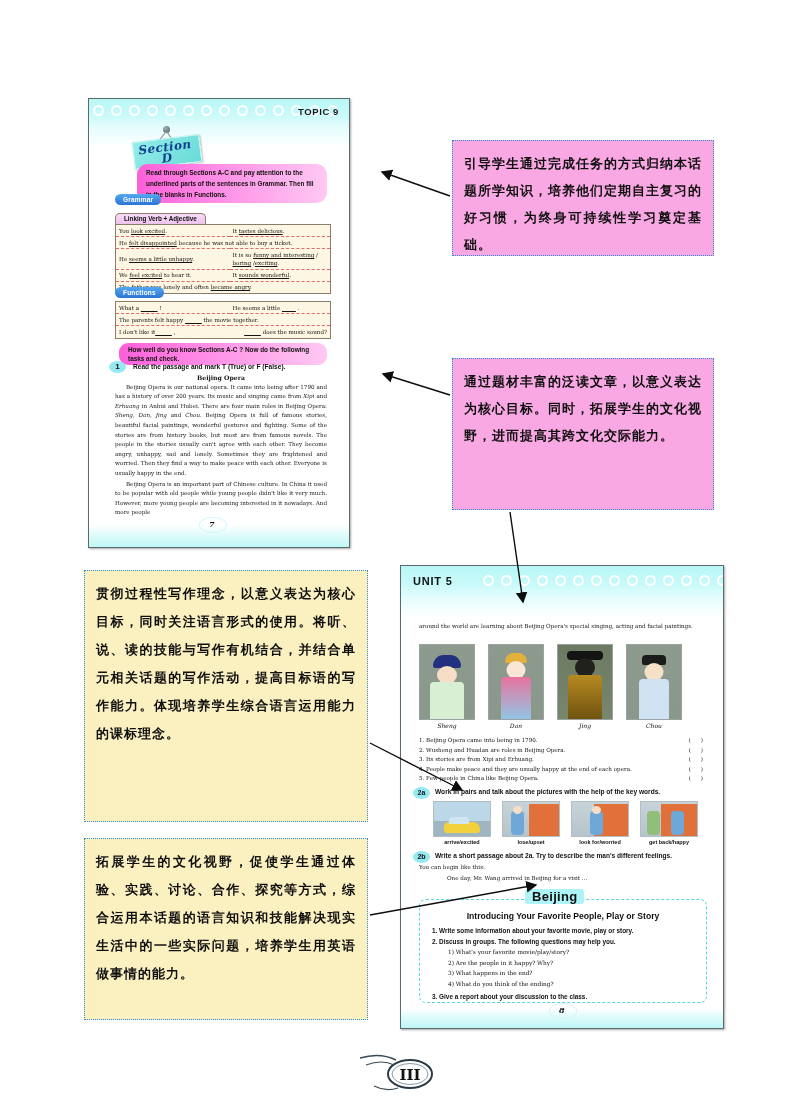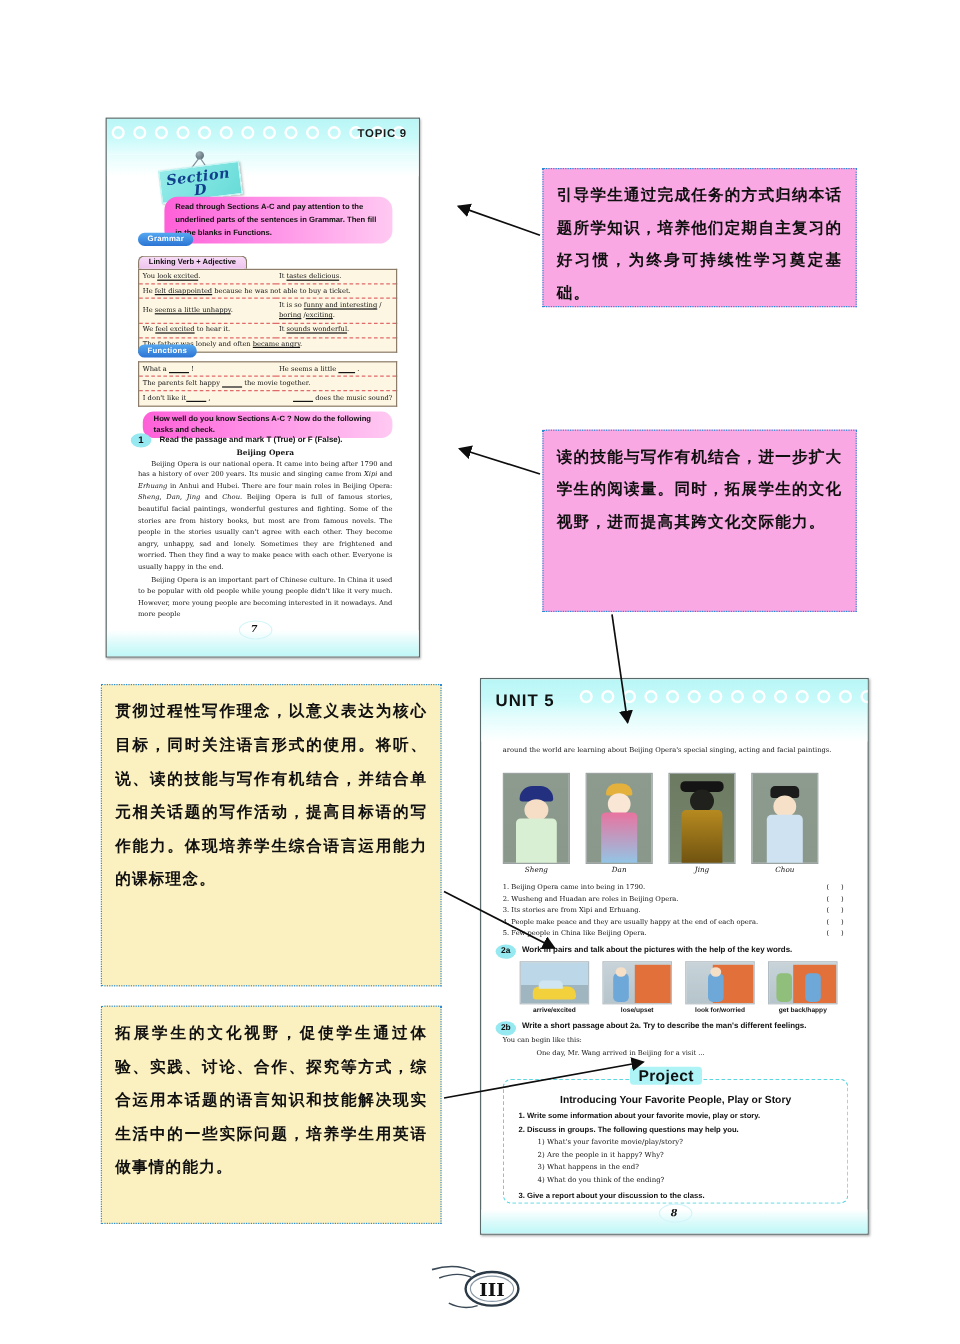--- a/index.html
+++ b/index.html
@@ -58,21 +58,21 @@
     position: absolute;
     right: 10px; top: 7px;
     font-size: 9.5px;
     font-weight: bold;
     letter-spacing: .6px;
     color: #1a1a1a;
   }
   .unit-label {
     position: absolute;
     left: 12px; top: 9px;
-    font-size: 14px;
+    font-size: 11px;
     font-weight: bold;
     letter-spacing: .8px;
     color: #111111;
   }
 
   
   .section-tag-wrap {
     position: absolute;
     left: 38px; top: 27px;
     width: 82px; height: 40px;
@@ -605,30 +605,30 @@
     <div class="project-list" style="left:12px; top:25px; width:268px;">
       <div>1. Write some information about your favorite movie, play or story.</div>
       <div>2. Discuss in groups. The following questions may help you.</div>
       <div class="sub">1) What's your favorite movie/play/story?</div>
       <div class="sub">2) Are the people in it happy? Why?</div>
       <div class="sub">3) What happens in the end?</div>
       <div class="sub">4) What do you think of the ending?</div>
       <div style="margin-top:2px;">3. Give a report about your discussion to the class.</div>
     </div>
   </div>
-  <div class="project-title" style="left:124px; top:323px;">Project</div>
+  <div class="project-title" style="left:124px; top:323px;">Beijing</div>
 
   <div style="position:absolute; left:0; right:0; bottom:0; height:20px; background:linear-gradient(to bottom,#ffffff,#d9fafa 55%,#bff7f7);"></div>
   <div class="pagenum-halo" style="left:148px; top:437px;"></div>
   <div class="pagenum" style="left:158px; top:439px;">8</div>
 </div>
 
 <div class="note pink" style="left:452px; top:140px; width:262px; height:116px;">引导学生通过完成任务的方式归纳本话题所学知识，培养他们定期自主复习的好习惯，为终身可持续性学习奠定基础。</div>
 
-<div class="note pink" style="left:452px; top:358px; width:262px; height:152px;">读的技能与写作有机结合，进一步扩大学生的阅读量。同时，拓展学生的文化视野，进而提高其跨文化交际能力。</div>
+<div class="note pink" style="left:452px; top:358px; width:262px; height:152px;">通过题材丰富的泛读文章，以意义表达为核心目标。同时，拓展学生的文化视野，进而提高其跨文化交际能力。</div>
 
 <div class="note yellow" style="left:84px; top:570px; width:284px; height:252px; line-height:28px;">贯彻过程性写作理念，以意义表达为核心目标，同时关注语言形式的使用。将听、说、读的技能与写作有机结合，并结合单元相关话题的写作活动，提高目标语的写作能力。体现培养学生综合语言运用能力的课标理念。</div>
 
 <div class="note yellow" style="left:84px; top:838px; width:284px; height:182px; line-height:28px;">拓展学生的文化视野，促使学生通过体验、实践、讨论、合作、探究等方式，综合运用本话题的语言知识和技能解决现实生活中的一些实际问题，培养学生用英语做事情的能力。</div>
 
 <svg class="arrow-svg">
   <defs>
     <marker id="ah" markerWidth="9" markerHeight="9" refX="7" refY="4.2" orient="auto">
       <path d="M0,0 L8,4.2 L0,8.4 z" fill="#0d0d0d"></path>
     </marker>

